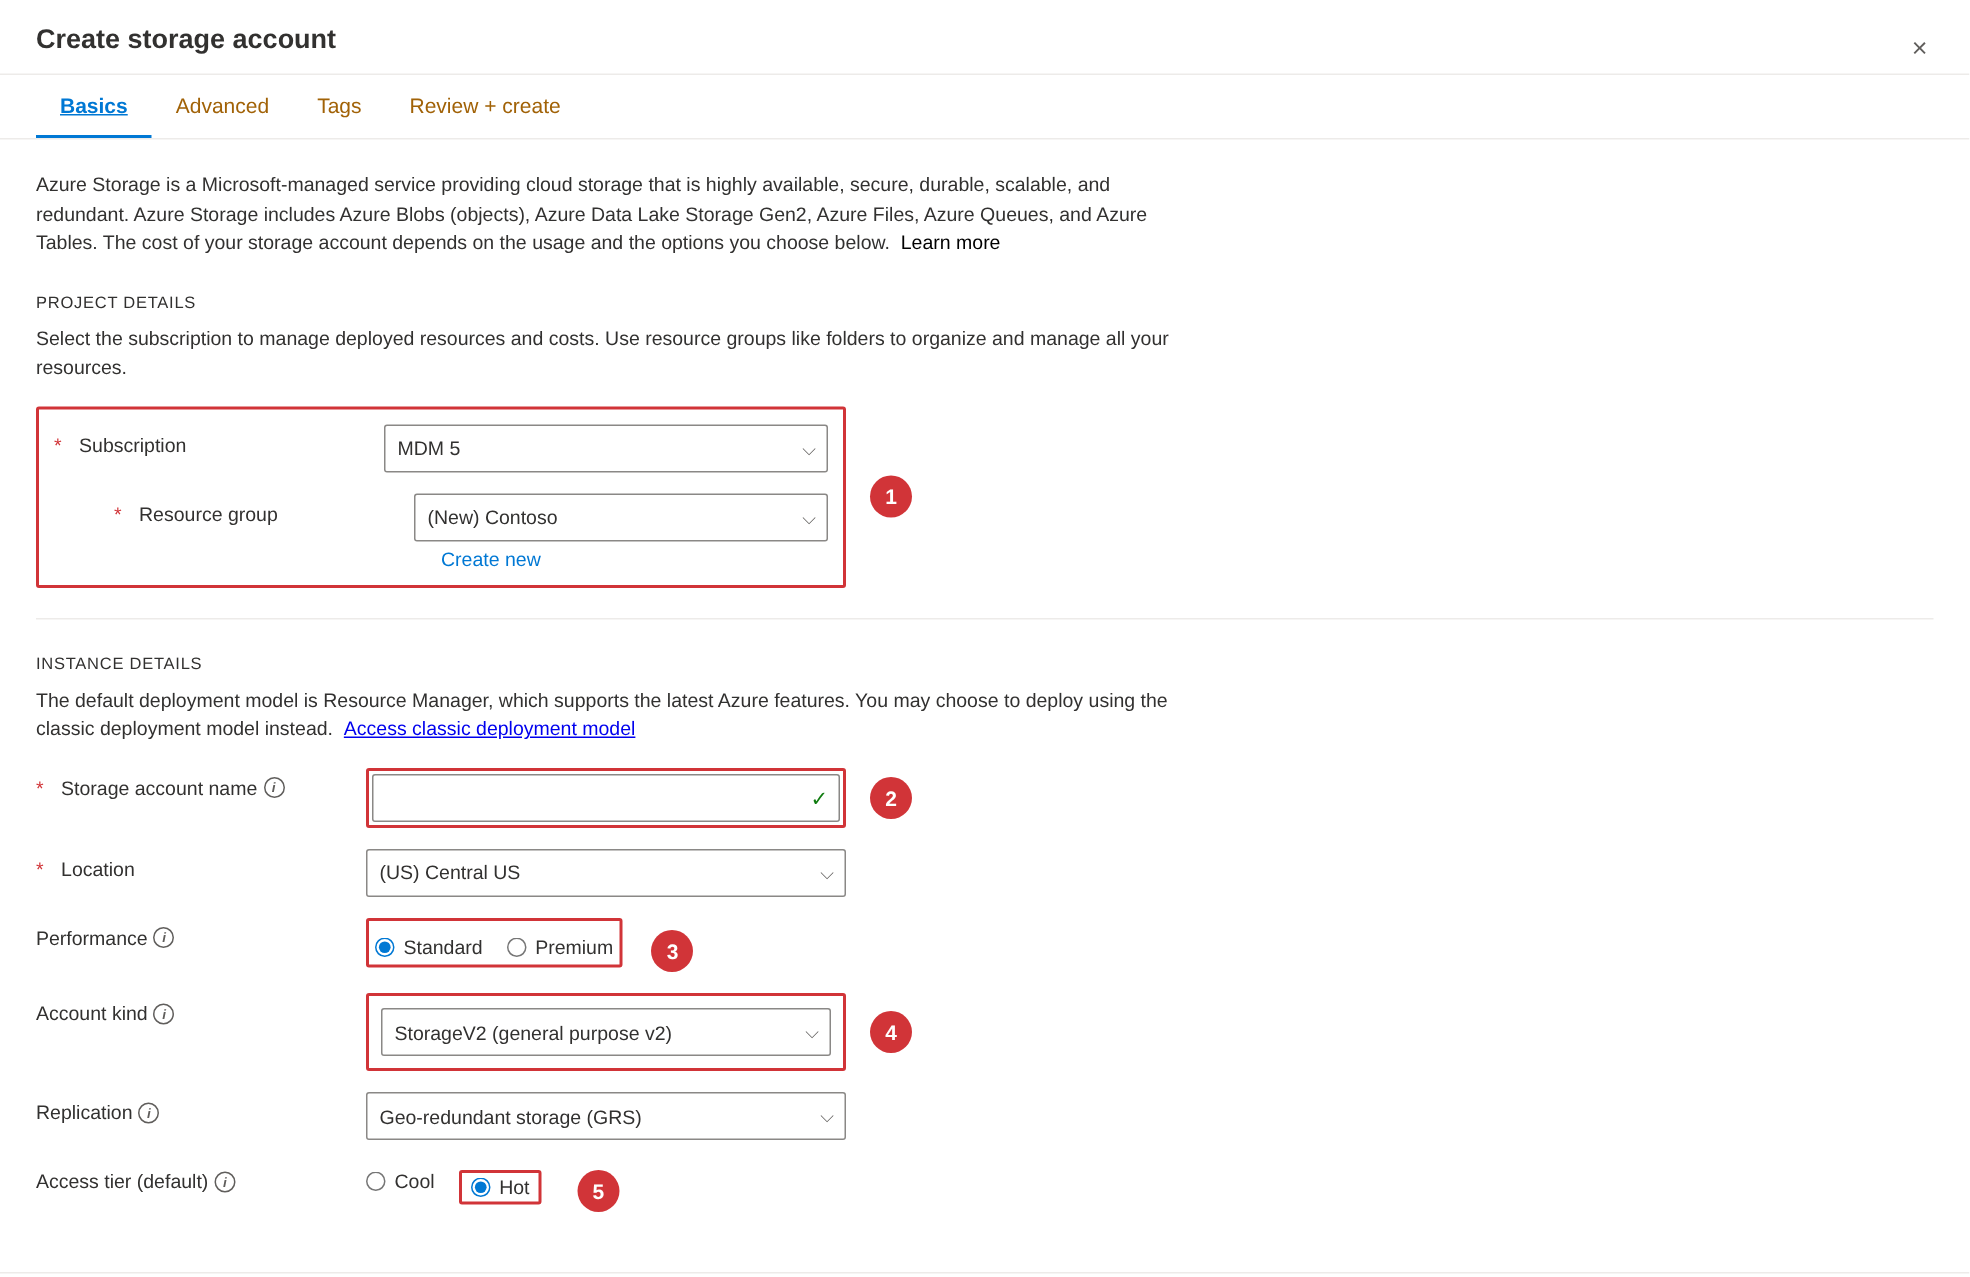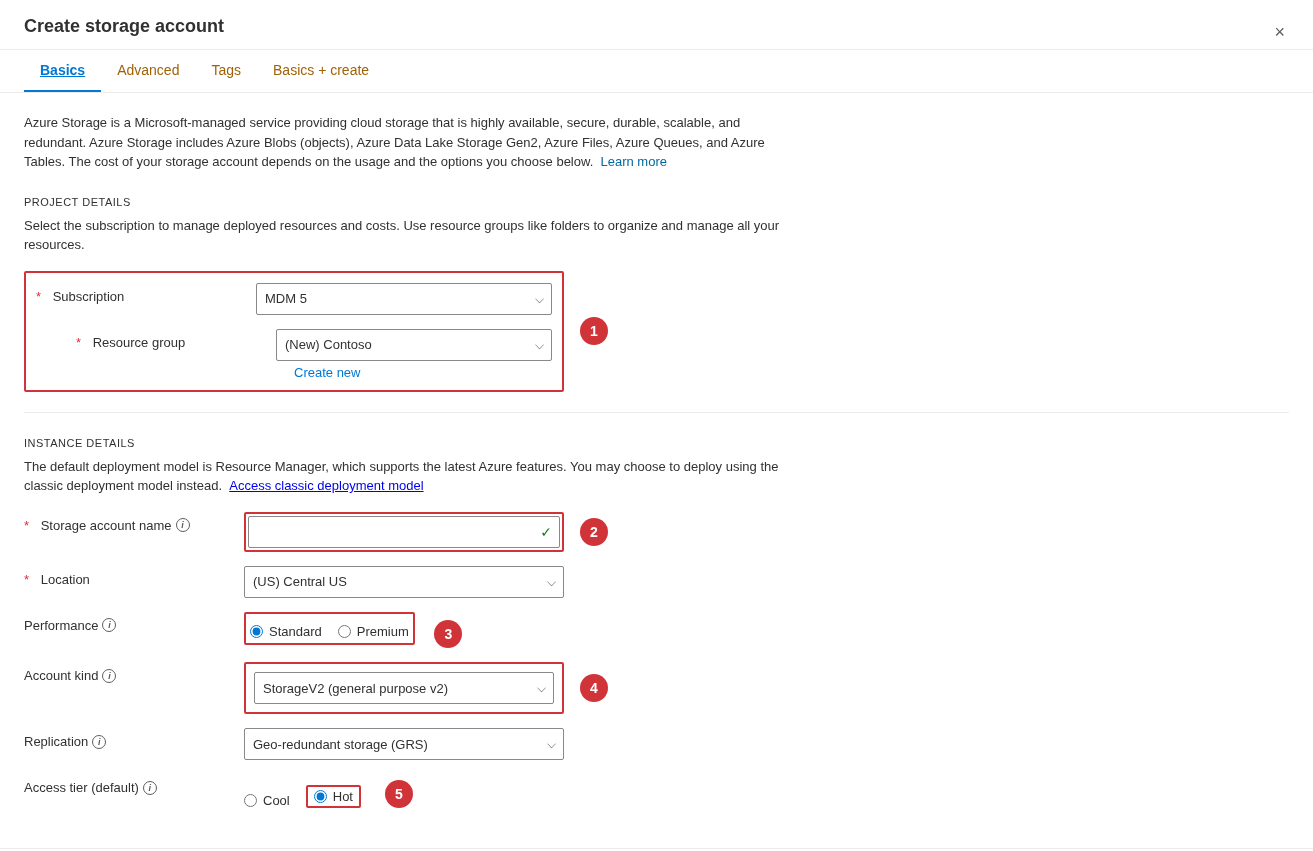--- a/index.html
+++ b/index.html
@@ -6,36 +6,36 @@
     body { font-family: 'Segoe UI', Arial, sans-serif; font-size: 13px; color: #323130; background: #fff; }
     .dialog { width: 1313px; min-height: 851px; background: #fff; display: flex; flex-direction: column; }
     .dialog-header { display: flex; align-items: center; justify-content: space-between; padding: 16px 24px 0 24px; border-bottom: 1px solid #edebe9; }
     .dialog-title { font-size: 18px; font-weight: 600; color: #323130; padding-bottom: 12px; }
     .close-btn { background: none; border: none; font-size: 18px; cursor: pointer; color: #605e5c; padding: 4px; }
     .tabs { display: flex; padding: 0 24px; border-bottom: 1px solid #edebe9; background: #fff; }
     .tab { padding: 12px 16px; font-size: 14px; cursor: pointer; border-bottom: 2px solid transparent; color: #a16207; text-decoration: none; }
     .tab.active { color: #0078d4; border-bottom: 2px solid #0078d4; font-weight: 600; text-decoration: underline; }
     .content { flex: 1; padding: 20px 24px; overflow-y: auto; }
     .description { font-size: 13px; color: #323130; line-height: 1.5; margin-bottom: 16px; max-width: 760px; }
-    .description a { color: #0369a1; text-decoration: none; }
+    .description a { color: #000000; text-decoration: none; }
     .section-title { font-size: 11px; font-weight: 400; text-transform: uppercase; color: #323130; margin-bottom: 8px; letter-spacing: 0.5px; margin-top: 24px; }
     .section-desc { font-size: 13px; color: #323130; line-height: 1.5; margin-bottom: 16px; max-width: 760px; }
     .form-group { display: flex; align-items: flex-start; margin-bottom: 14px; }
     .form-label { width: 220px; min-width: 220px; font-size: 13px; color: #323130; padding-top: 6px; display: flex; align-items: center; gap: 4px; }
     .required-star { color: #d13438; }
     .info-icon { display: inline-flex; align-items: center; justify-content: center; width: 14px; height: 14px; border-radius: 50%; border: 1px solid #605e5c; color: #605e5c; font-size: 9px; font-style: italic; font-weight: 700; cursor: pointer; }
     .form-control { flex: 1; max-width: 500px; }
     .select-wrapper { position: relative; }
     .select-input { width: 100%; padding: 5px 30px 5px 8px; border: 1px solid #8a8886; border-radius: 2px; font-size: 13px; color: #323130; background: #fff; appearance: none; cursor: pointer; height: 32px; }
     .chevron-down { position: absolute; right: 8px; top: 50%; transform: translateY(-50%); pointer-events: none; color: #605e5c; font-size: 12px; }
     .text-input { width: 100%; padding: 5px 30px 5px 8px; border: 1px solid #8a8886; border-radius: 2px; font-size: 13px; color: #323130; background: #fff; height: 32px; }
     .input-with-check { position: relative; }
     .input-check { position: absolute; right: 8px; top: 50%; transform: translateY(-50%); color: #107c10; font-size: 14px; }
     .create-new-link { display: block; margin-top: 4px; font-size: 13px; color: #0078d4; text-decoration: none; cursor: pointer; margin-left: 18px; }
-    .radio-group { display: flex; align-items: flex-end; gap: 16px; padding-top: 6px; }
+    .radio-group { display: flex; align-items: flex-start; gap: 16px; padding-top: 6px; }
     .radio-option { display: flex; align-items: center; gap: 6px; cursor: pointer; }
     .radio-option input[type="radio"] { accent-color: #0078d4; }
     .radio-label { font-size: 13px; color: #323130; }
     .footer { border-top: 1px solid #edebe9; padding: 16px 24px; display: flex; align-items: center; gap: 12px; background: #fff; }
     .btn-primary { background: #0078d4; color: #fff; border: none; padding: 6px 20px; font-size: 13px; font-weight: 600; cursor: pointer; height: 32px; border-radius: 2px; }
     .btn-secondary { background: #fff; color: #323130; border: 1px solid #8a8886; padding: 6px 16px; font-size: 13px; cursor: pointer; height: 32px; border-radius: 2px; }
     .btn-outline { background: #fff; color: #0078d4; border: 1px solid #0078d4; padding: 6px 16px; font-size: 13px; cursor: pointer; height: 32px; border-radius: 2px; }
     .subsection { margin-bottom: 20px; }
     .subgroup { margin-left: 20px; }
     .divider { border: none; border-top: 1px solid #edebe9; margin: 20px 0; }
@@ -48,21 +48,21 @@
 
   <div class="dialog-header">
     <span class="dialog-title">Create storage account</span>
     <button class="close-btn">×</button>
   </div>
 
   <div class="tabs">
     <a class="tab active">Basics</a>
     <a class="tab">Advanced</a>
     <a class="tab">Tags</a>
-    <a class="tab">Basics + create</a>
+    <a class="tab">Review + create</a>
   </div>
 
   <div class="content">
 
     <p class="description">
       <span>Azure Storage is a Microsoft-managed service providing cloud storage that is highly available, secure, durable, scalable, and redundant. Azure Storage includes Azure Blobs (objects), Azure Data Lake Storage Gen2, Azure Files, Azure Queues, and Azure Tables. The cost of your storage account depends on the usage and the options you choose below.</span>
       &nbsp;<a href="#">Learn more</a>
     </p>
 
     <div class="subsection">

